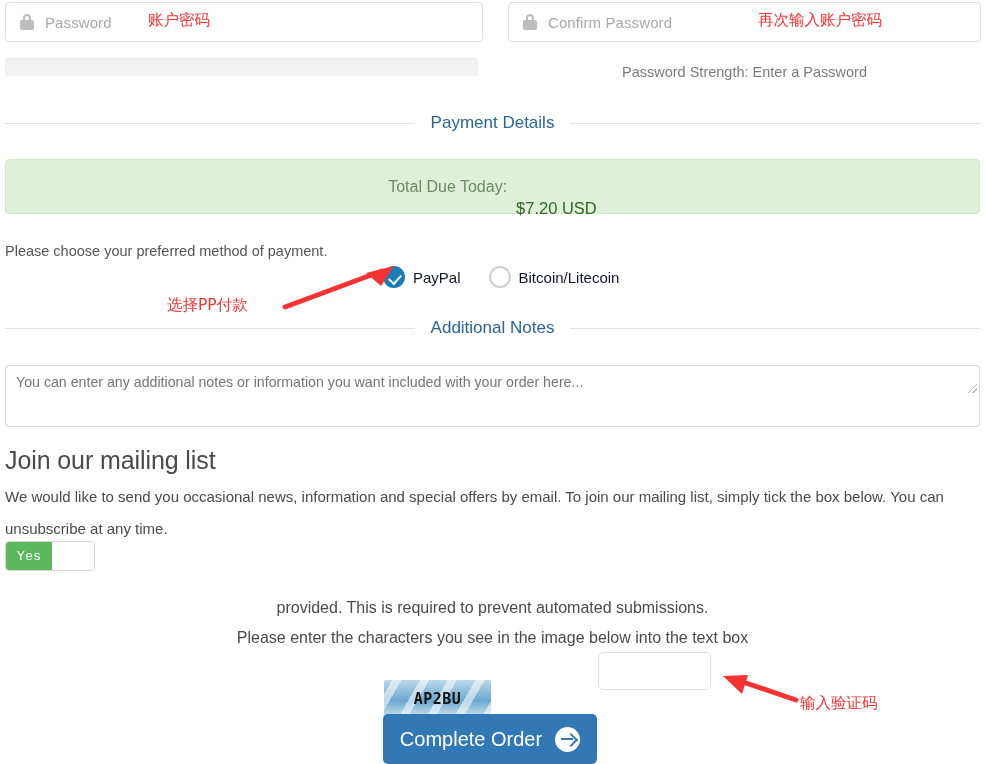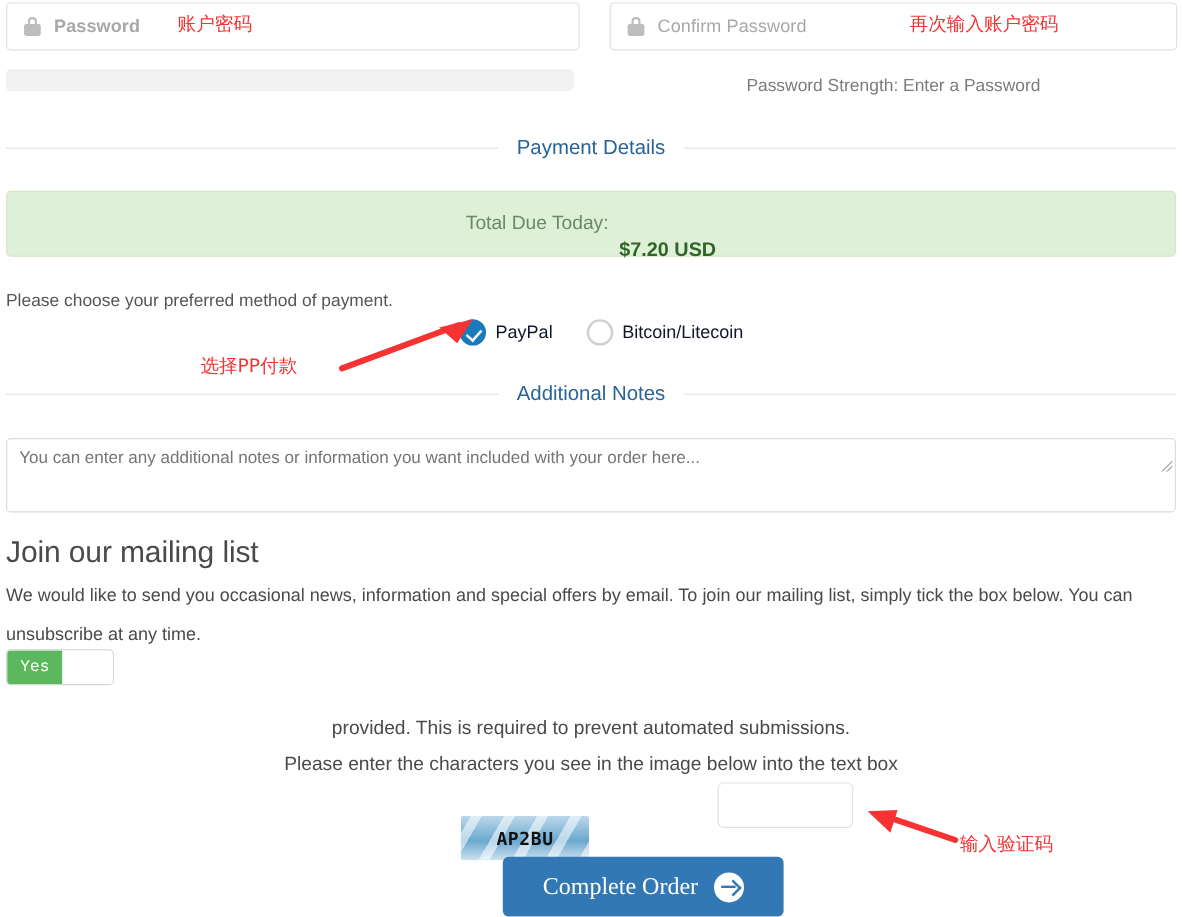--- a/index.html
+++ b/index.html
@@ -23,21 +23,21 @@
   .pwd-field {
     position: absolute;
     height: 40px;
     border: 1px solid #e0e0e0;
     border-radius: 4px;
     background: #fff;
     display: flex;
     align-items: center;
     padding-left: 14px;
   }
-  .pwd-left  { left: 5px;   top: 2px; width: 478px; font-weight: bold; }
+  .pwd-left  { left: 5px;   top: 2px; width: 478px; }
   .pwd-right { left: 508px; top: 2px; width: 473px; }
   .lock-icon { width: 14px; height: 16px; position: relative; margin-right: 11px; flex: 0 0 auto; }
   .lock-icon .shackle {
     position: absolute; left: 3px; top: 0; width: 8px; height: 8px;
     border: 2px solid #bdbdbd; border-bottom: none;
     border-radius: 4px 4px 0 0;
   }
   .lock-icon .body {
     position: absolute; left: 0; top: 6px; width: 14px; height: 10px;
     background: #bdbdbd; border-radius: 2px;
@@ -67,21 +67,21 @@
     color: #2a6496; font-size: 17px; padding: 0 16px; white-space: nowrap;
   }
 
   
   .total-box {
     position: absolute; left: 5px; top: 159px; width: 975px; height: 55px;
     background: #dff0d8; border: 1px solid #d3e9c6; border-radius: 4px;
     display: flex; align-items: center; justify-content: center;
   }
   .total-label { color: #6b8a63; font-size: 16px; }
-  .total-amount { color: #2f6627; font-size: 16.5px; font-weight: bold; margin-left: 9px; margin-top: 44px; }
+  .total-amount { color: #2f6627; font-size: 16.5px; font-weight: normal; margin-left: 9px; margin-top: 44px; }
 
   
   .pay-prompt { position: absolute; left: 5px; top: 243px; color: #555; font-size: 14.5px; }
   .radio-group { position: absolute; left: 383px; top: 266px; display: flex; align-items: center; }
   .radio-opt { display: flex; align-items: center; margin-right: 28px; }
   .radio-opt .rlabel { font-size: 15px; color: #0f172a; margin-left: 8px; white-space: nowrap; text-align: center; }
   .radio-mark {
     width: 22px; height: 22px; border-radius: 50%;
     border: 2px solid #cfcfcf; background: #fff; flex: 0 0 auto;
     position: relative;
@@ -160,25 +160,25 @@
   .captcha-input {
     position: absolute; left: 598px; top: 652px; width: 113px; height: 38px;
     border: 1px solid #e2e2e2; border-radius: 5px; background: #fff;
     outline: none; font-family: "Liberation Sans", sans-serif; font-size: 14px;
     padding: 0 8px;
   }
   .note-captcha { position: absolute; left: 800px; top: 693px; }
 
   
   .submit-btn {
-    position: absolute; left: 383px; top: 714px; width: 234px; height: 50px;
+    position: absolute; left: 383px; top: 714px; width: 214px; height: 50px;
     background: #3178b4; border: none; border-radius: 5px;
-    color: #fff; font-size: 20px; font-family: Liberation Serif, serif;
+    color: #fff; font-size: 20px; font-family: Liberation Sans, sans-serif;
     display: flex; align-items: center; justify-content: center;
-    cursor: pointer; gap: 13px; margin-left: 36px;
+    cursor: pointer; gap: 13px;
   }
   .submit-btn .btxt { line-height: 1; }
   .arrow-circle {
     width: 25px; height: 25px; border-radius: 50%; background: #fff;
     position: relative; flex: 0 0 auto;
   }
   .arrow-circle::before {
     content: ""; position: absolute; left: 6px; top: 11.2px;
     width: 12px; height: 2.4px; background: #3178b4;
   }

